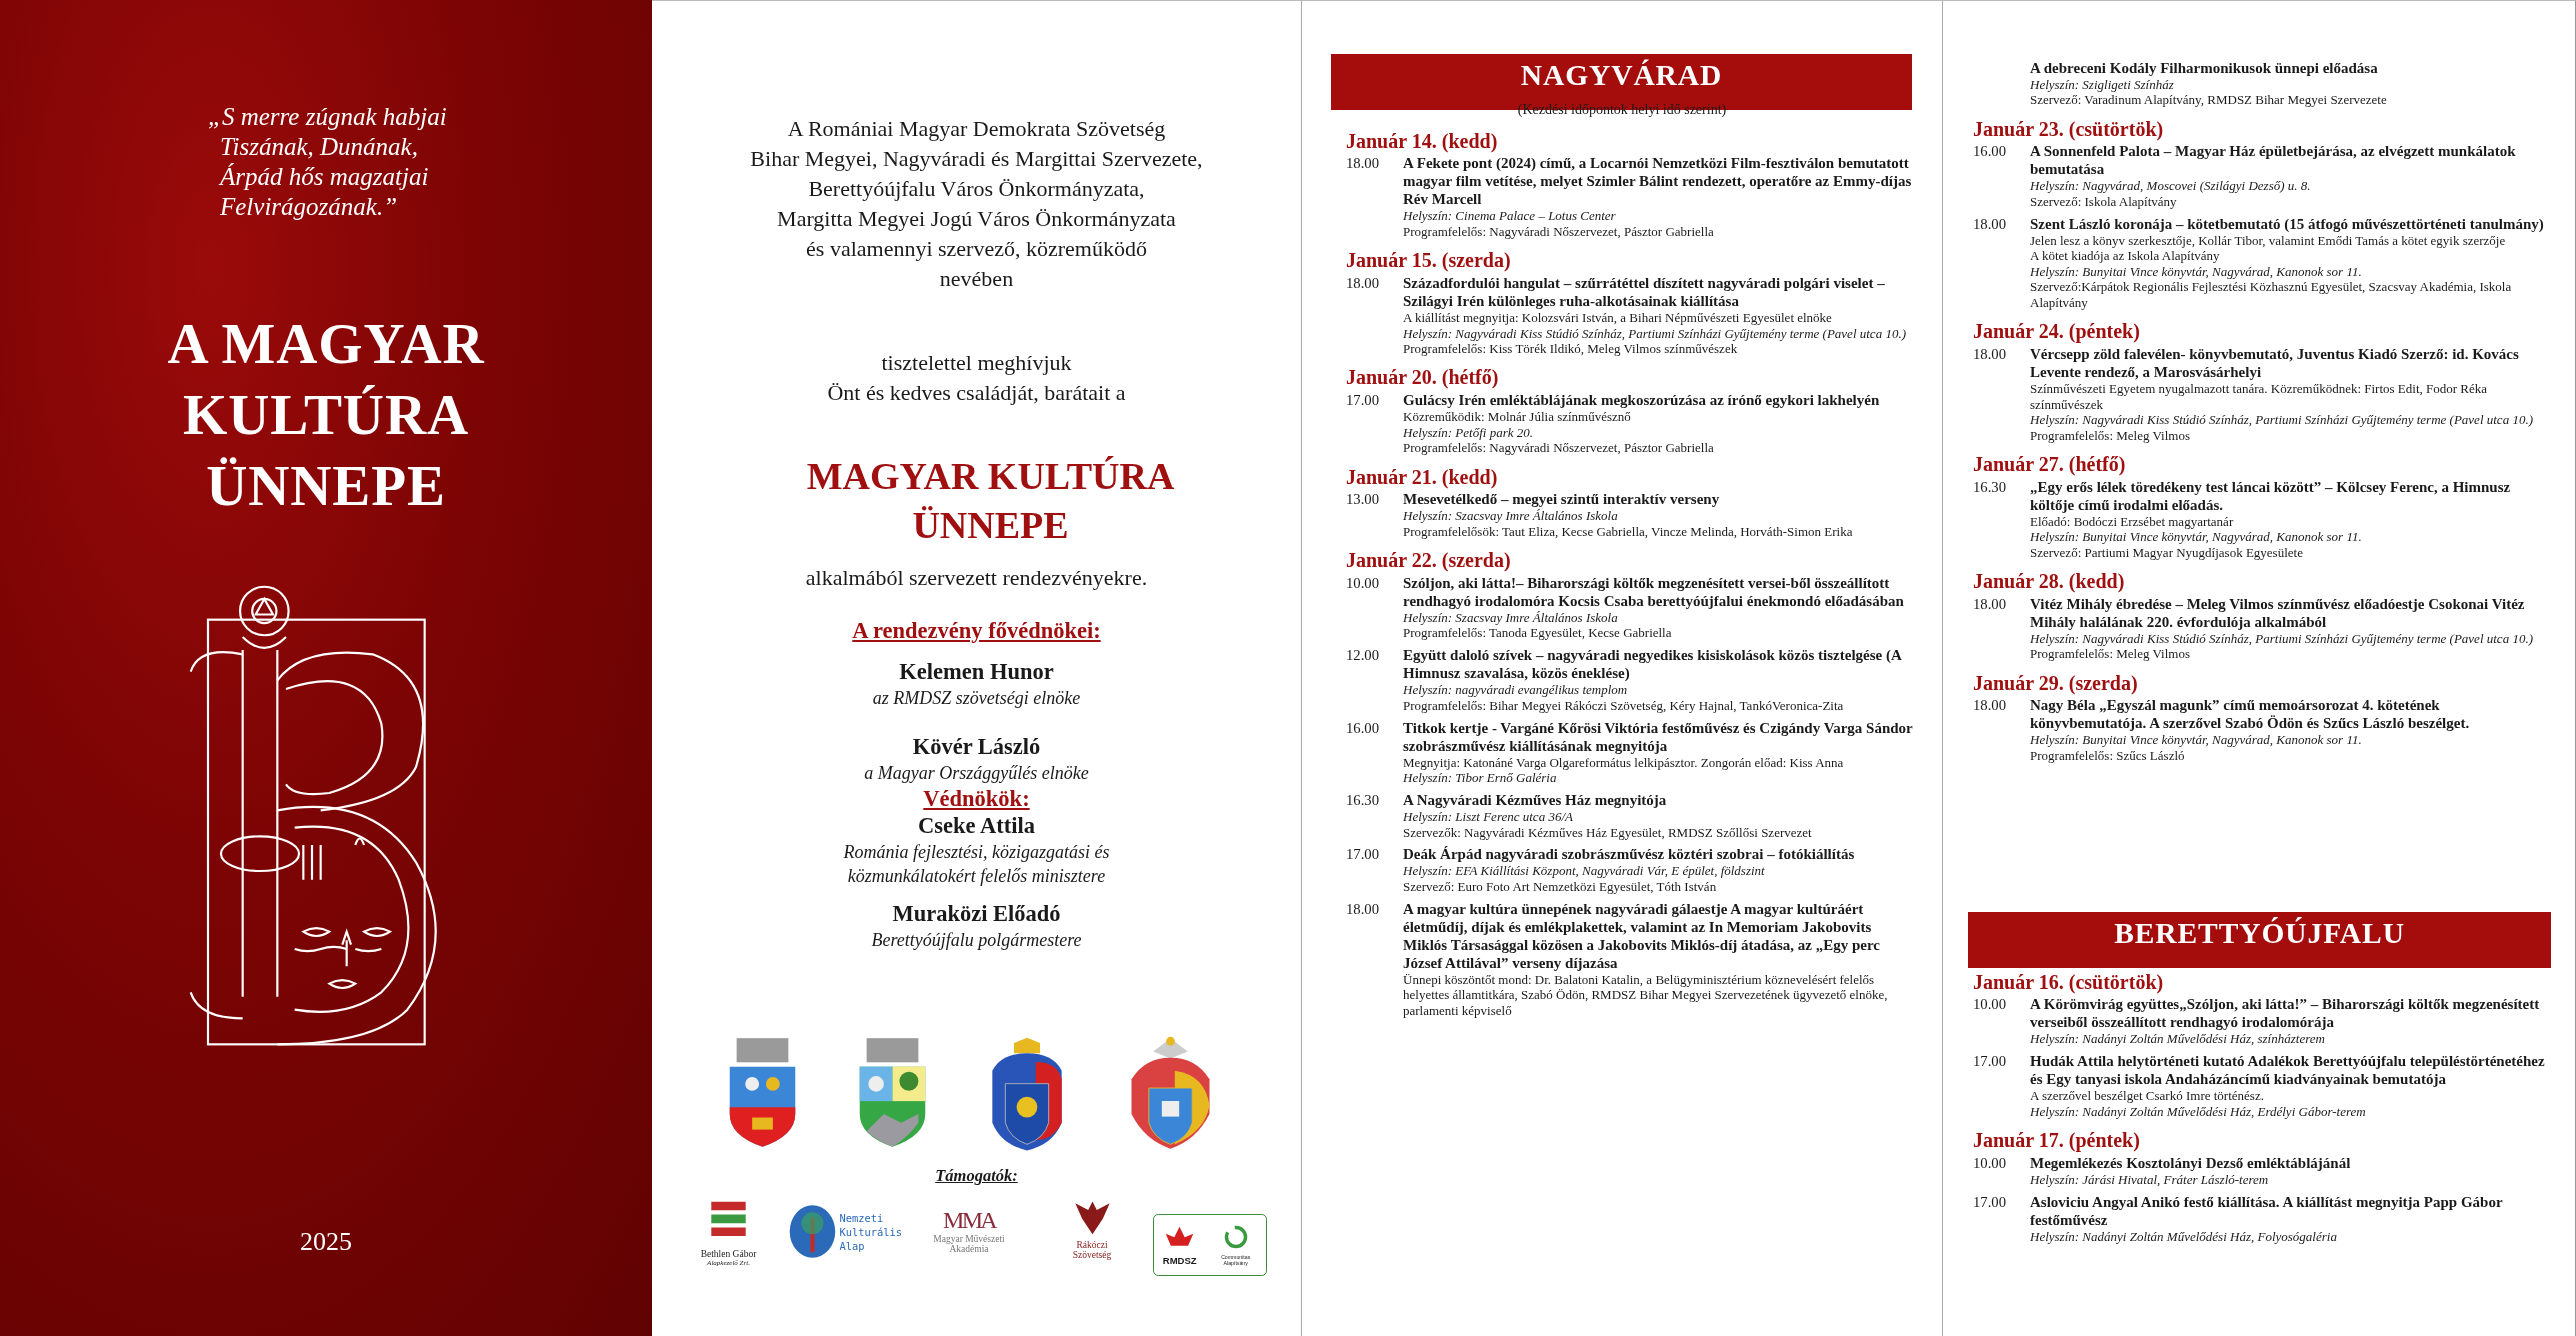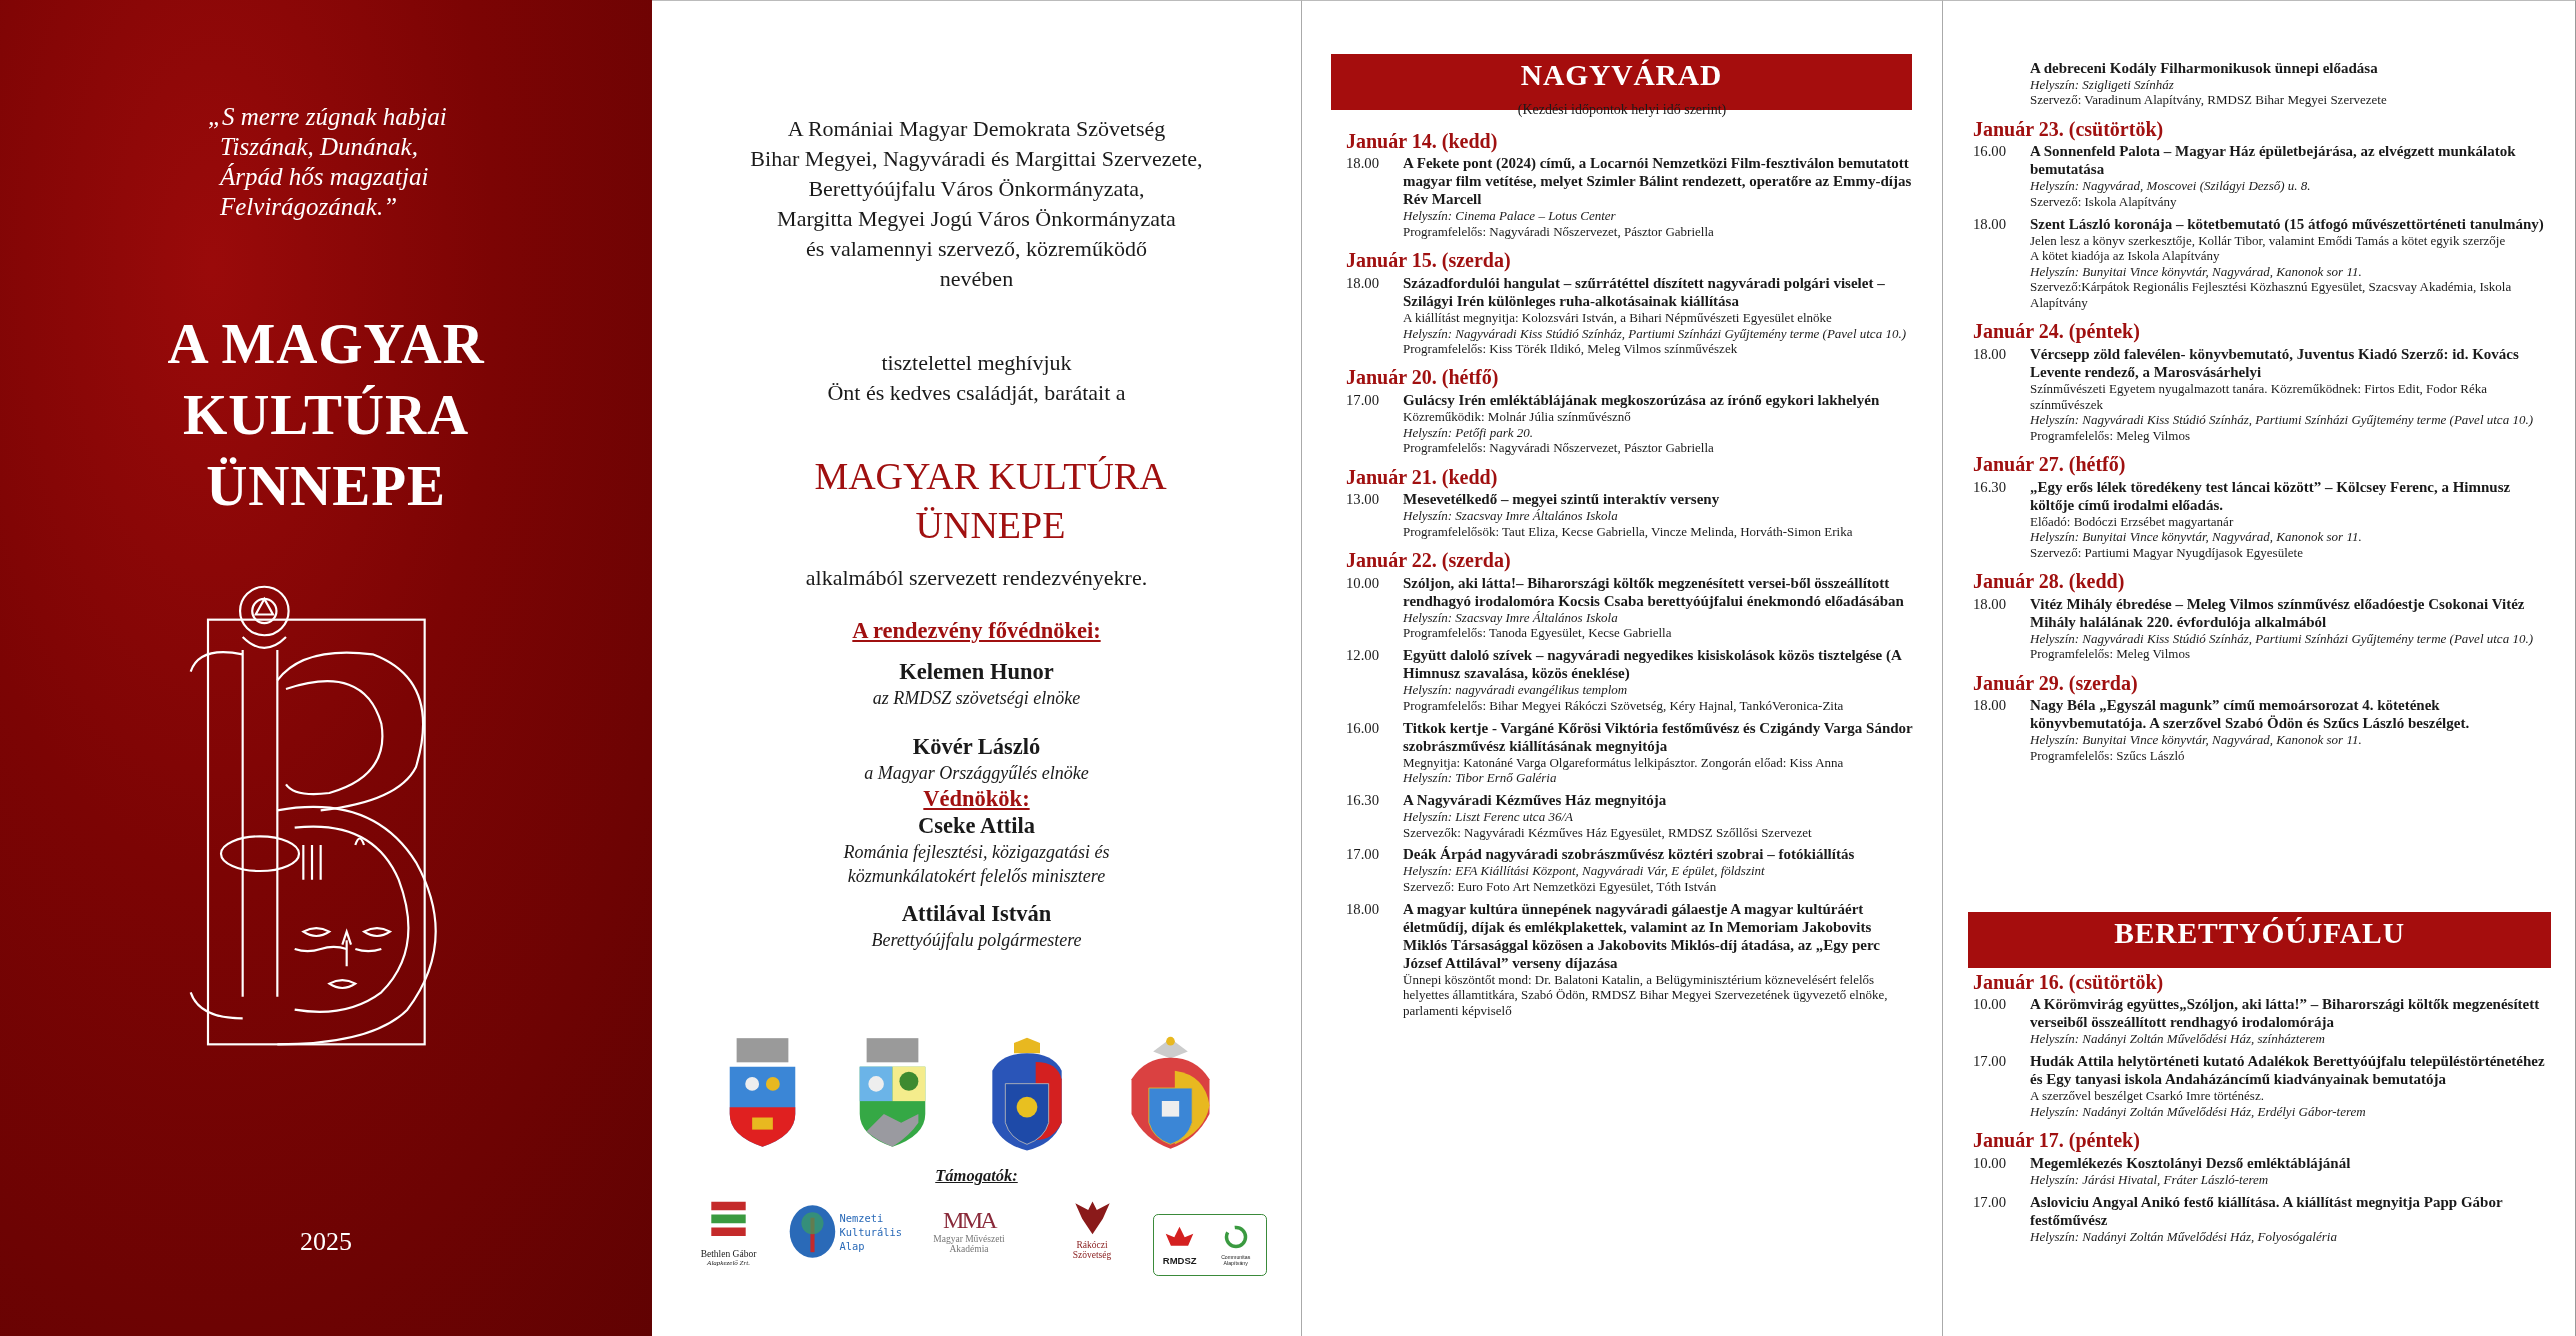--- a/index.html
+++ b/index.html
@@ -18,21 +18,21 @@
   .quote div { white-space: nowrap; }
   .main-title { position: absolute; left: 0; width: 652px; top: 308px; text-align: center; color: #fff; font-weight: bold; font-size: 57px; line-height: 71px; letter-spacing: 0.9px; }
   .b-emblem { position: absolute; left: 182px; top: 585px; width: 286px; height: 468px; }
   .cities { position: absolute; left: 0; width: 652px; top: 1149px; text-align: center; color: #fff; font-weight: bold; font-size: 29px; line-height: 38px; }
   .year { position: absolute; left: 0; width: 652px; top: 1227px; text-align: center; color: #fff; font-size: 26px; }
 
   
   .p2-text { position: absolute; left: 0; width: 649px; text-align: center; }
   .org-lines { top: 113px; font-size: 22px; line-height: 30px; }
   .invite { top: 347px; font-size: 22px; line-height: 30px; }
-  .event-title { top: 451px; color: #a01010; font-weight: normal; font-size: 38px; line-height: 49px; padding-left: 28px; }
+  .event-title { top: 451px; color: #a01010; font-weight: bold; font-size: 38px; line-height: 49px; padding-left: 28px; }
   .occasion { top: 564px; font-size: 22px; }
   .patron-head { color: #a01010; font-weight: bold; font-size: 22.5px; text-decoration: underline; }
   .patron-name { font-weight: bold; font-size: 22.5px; line-height: 28px; }
   .patron-role { font-style: italic; font-size: 18px; line-height: 24px; }
   .crests { position: absolute; left: 711px; top: 1036px; width: 555px; height: 121px; }
   .crest { position: absolute; top: 0; }
   .supporters-head { position: absolute; left: 652px; width: 649px; top: 1166px; text-align: center; font-style: italic; font-weight: bold; font-size: 16.5px; text-decoration: underline; }
   .sponsor { position: absolute; top: 1197px; text-align: center; }
 
   
@@ -106,21 +106,21 @@
     <div class="patron-name" style="margin-top:14px">Kelemen Hunor</div>
     <div class="patron-role">az RMDSZ szövetségi elnöke</div>
     <div class="patron-name" style="margin-top:22.5px">Kövér László</div>
     <div class="patron-role">a Magyar Országgyűlés elnöke</div>
   </div>
   <div class="p2-text" style="top:785px">
     <div class="patron-head">Védnökök:</div>
     <div class="patron-name">Cseke Attila</div>
     <div class="patron-role">Románia fejlesztési, közigazgatási és</div>
     <div class="patron-role">közmunkálatokért felelős minisztere</div>
-    <div class="patron-name" style="margin-top:12px">Attilával István</div>
+    <div class="patron-name" style="margin-top:12px">Muraközi Előadó</div>
     <div class="patron-role">Berettyóújfalu polgármestere</div>
   </div>
 </div>
 
 <div class="crests">
   <svg class="crest" style="left:17.3px" width="69" height="113" viewBox="0 0 80 130">
     <rect x="10" y="2" width="60" height="28" fill="#9a9a9a"></rect>
     <path d="M2 35 h76 v55 q0 25 -38 38 q-38 -13 -38 -38 z" fill="#3b86d6"></path>
     <path d="M2 82 h76 v8 q0 25 -38 38 q-38 -13 -38 -38 z" fill="#e02020"></path>
     <circle cx="28" cy="55" r="8" fill="#eee"></circle>

